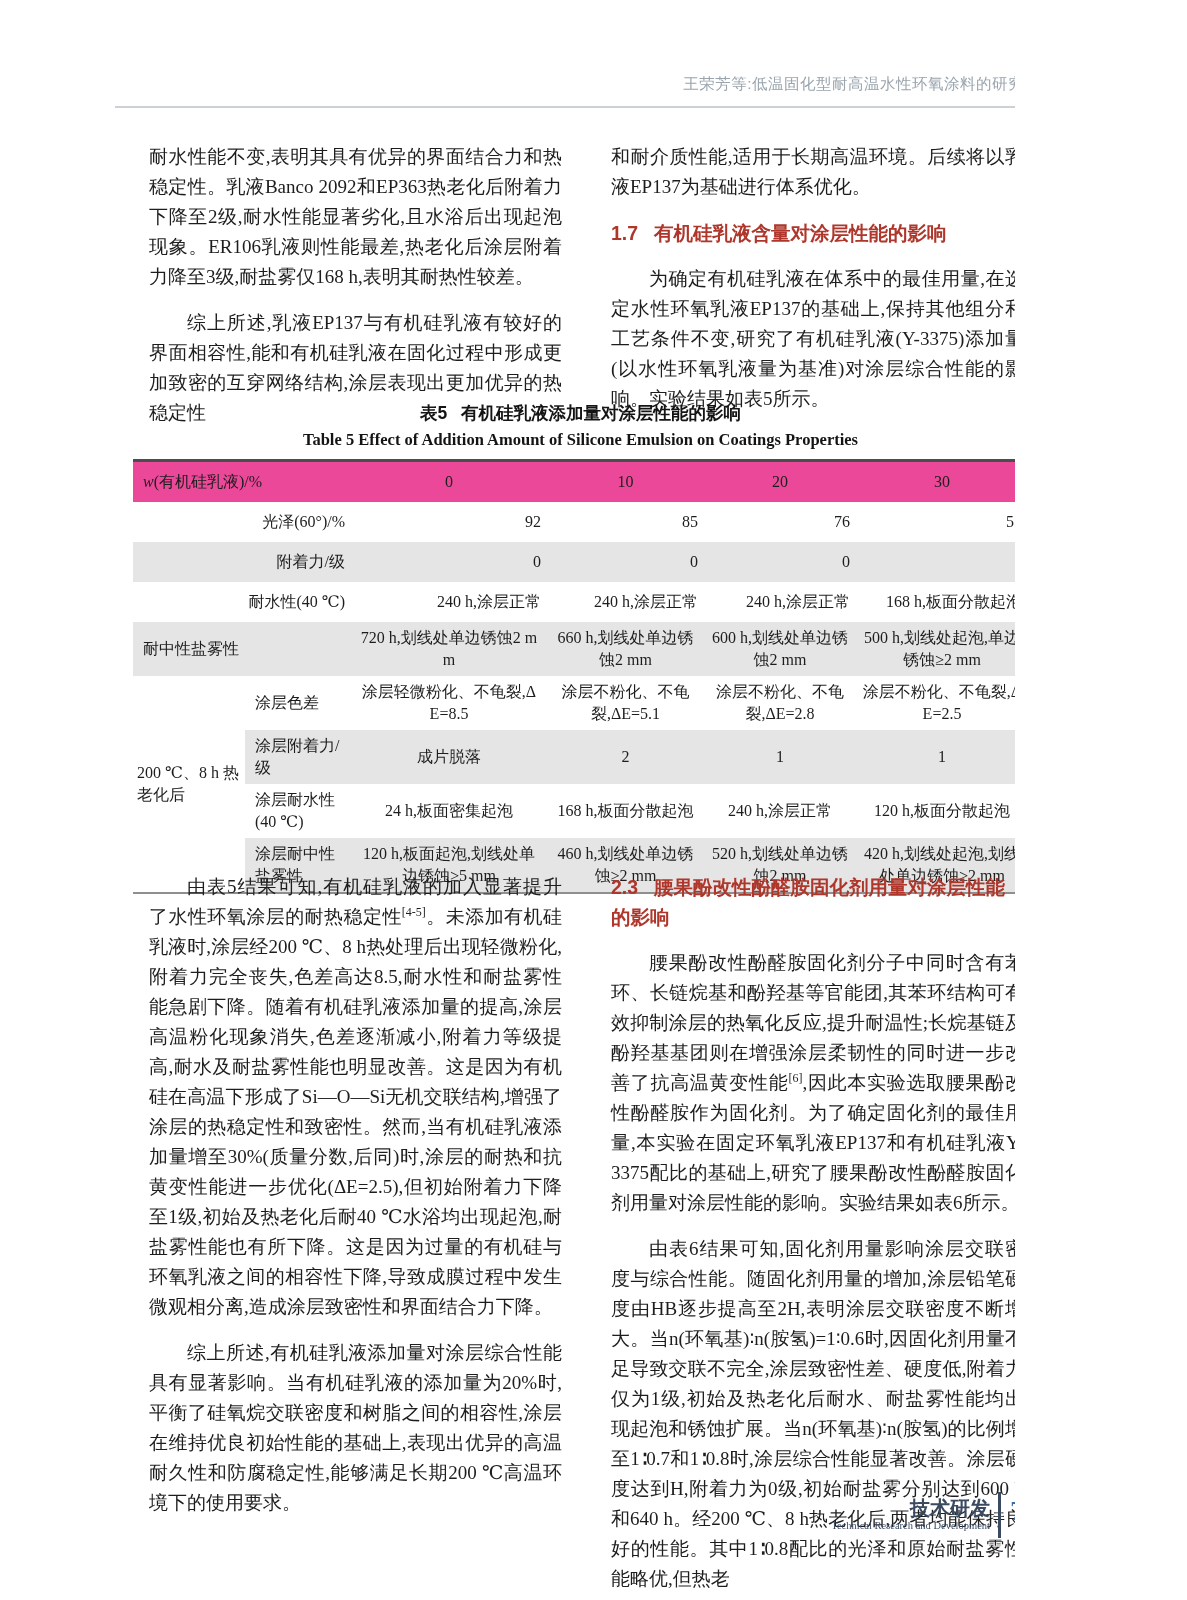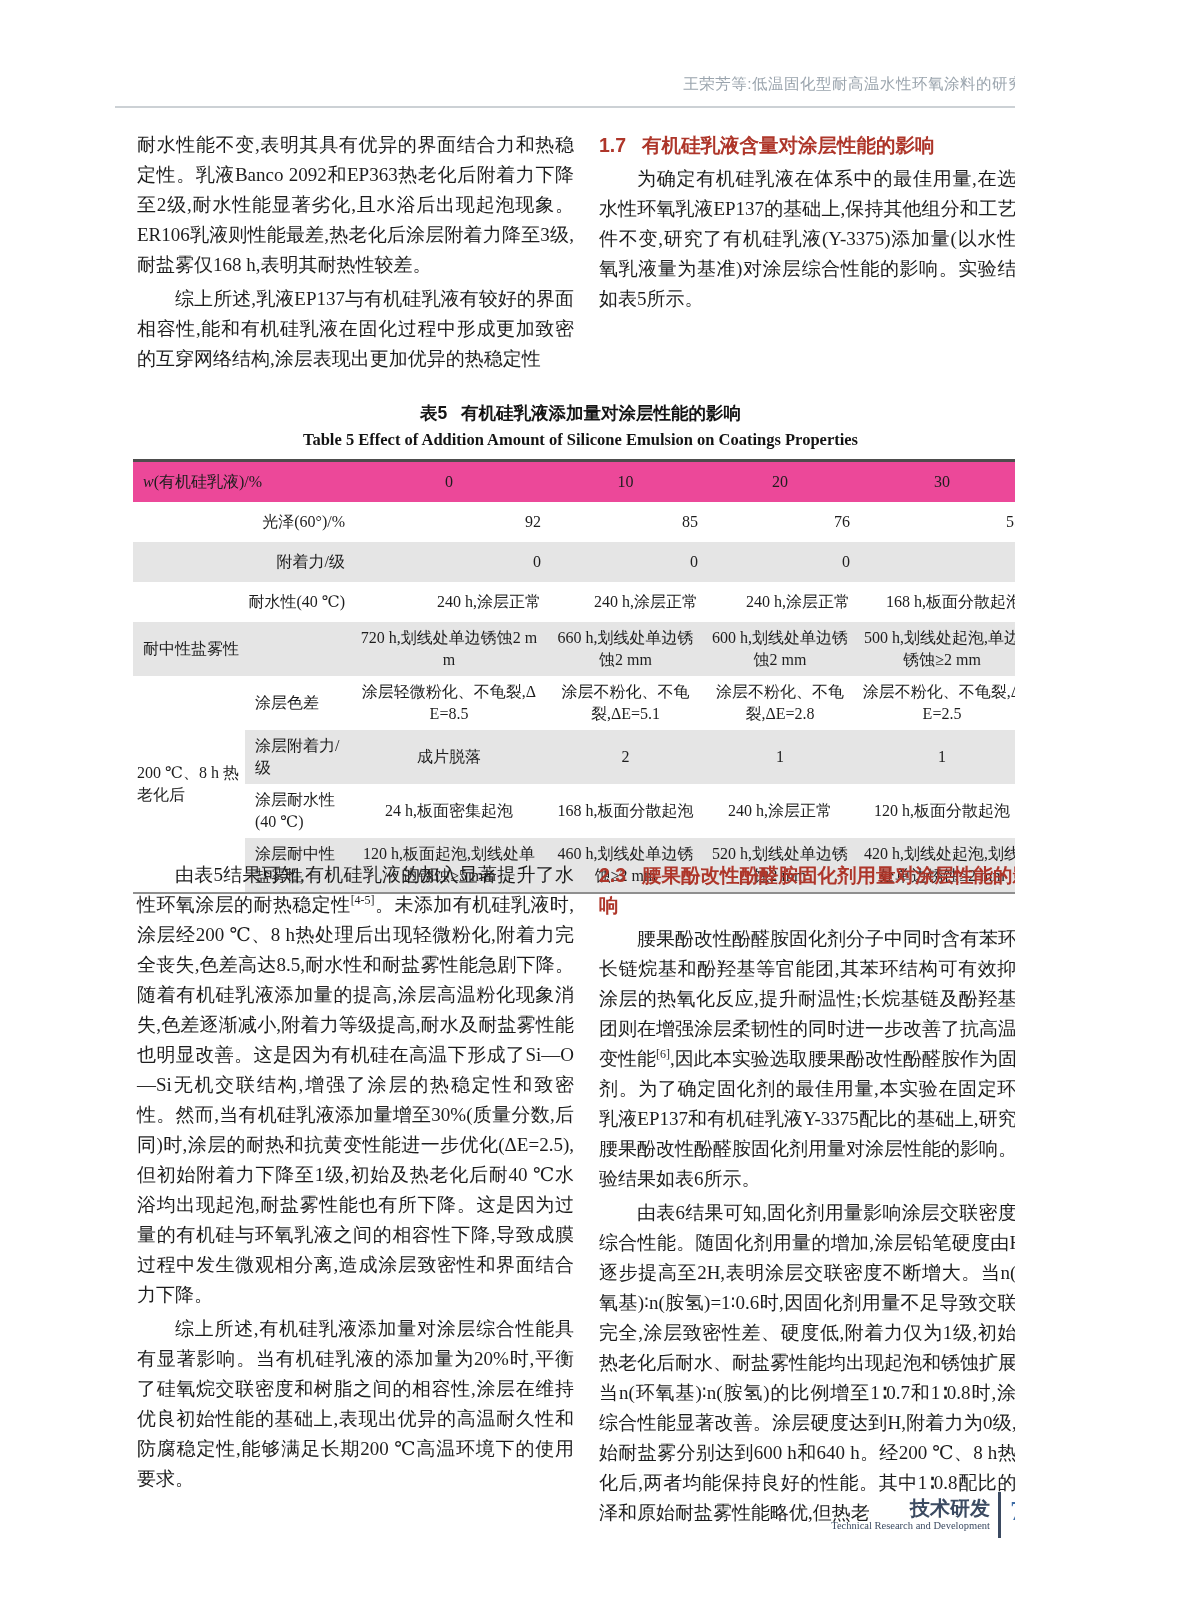--- a/index.html
+++ b/index.html
@@ -16,21 +16,21 @@
   }
   .head-rule {
     position:absolute; top:106px; left:115px; width:957px; height:0;
     border-top:2px solid #ccd1d5;
   }
   
   .cols { position:absolute; left:133px; width:907px; display:flex; gap:17px; }
   .cols-top { top:126px; }
   .cols-bottom { top:856px; }
   .col { width:445px; font-size:19px; line-height:30px; text-align:justify; }
-  .col p { margin:4px; }
+  .col p { margin:16px; }
   .indent { text-indent:2em; }
   sup.ref { font-size:12px; line-height:0; }
   .section-heading {
     font-family:"Liberation Sans","DejaVu Sans",sans-serif; font-weight:bold;
     color:#ae362a; font-size:19.5px; line-height:30px; text-align:left;
   }
   .section-heading .h-no { margin-right:16px; }
   
   .table-block { position:absolute; top:388px; left:133px; width:895px;margin-top:13px; }
   .caption-zh {
@@ -79,20 +79,21 @@
 
   <div class="running-head">王荣芳等:低温固化型耐高温水性环氧涂料的研究与应用</div>
   <div class="head-rule"></div>
 
   <div class="cols cols-top">
     <div class="col">
       <p>耐水性能不变,表明其具有优异的界面结合力和热稳定性。乳液Banco 2092和EP363热老化后附着力下降至2级,耐水性能显著劣化,且水浴后出现起泡现象。ER106乳液则性能最差,热老化后涂层附着力降至3级,耐盐雾仅168 h,表明其耐热性较差。</p>
       <p class="indent">综上所述,乳液EP137与有机硅乳液有较好的界面相容性,能和有机硅乳液在固化过程中形成更加致密的互穿网络结构,涂层表现出更加优异的热稳定性</p>
     </div>
     <div class="col">
+      <p>和耐介质性能,适用于长期高温环境。后续将以乳液EP137为基础进行体系优化。</p>
       <p class="section-heading"><span class="h-no">1.7</span><span>有机硅乳液含量对涂层性能的影响</span></p>
       <p class="indent">为确定有机硅乳液在体系中的最佳用量,在选定水性环氧乳液EP137的基础上,保持其他组分和工艺条件不变,研究了有机硅乳液(Y-3375)添加量(以水性环氧乳液量为基准)对涂层综合性能的影响。实验结果如表5所示。</p>
     </div>
   </div>
 
   <div class="table-block">
     <div class="caption-zh caption"><span>表5</span><span class="cap-gap"></span><span>有机硅乳液添加量对涂层性能的影响</span></div>
     <div class="caption-en caption">Table 5    Effect of Addition Amount of Silicone Emulsion on Coatings Properties</div>
     <table class="t5">
       <colgroup>

